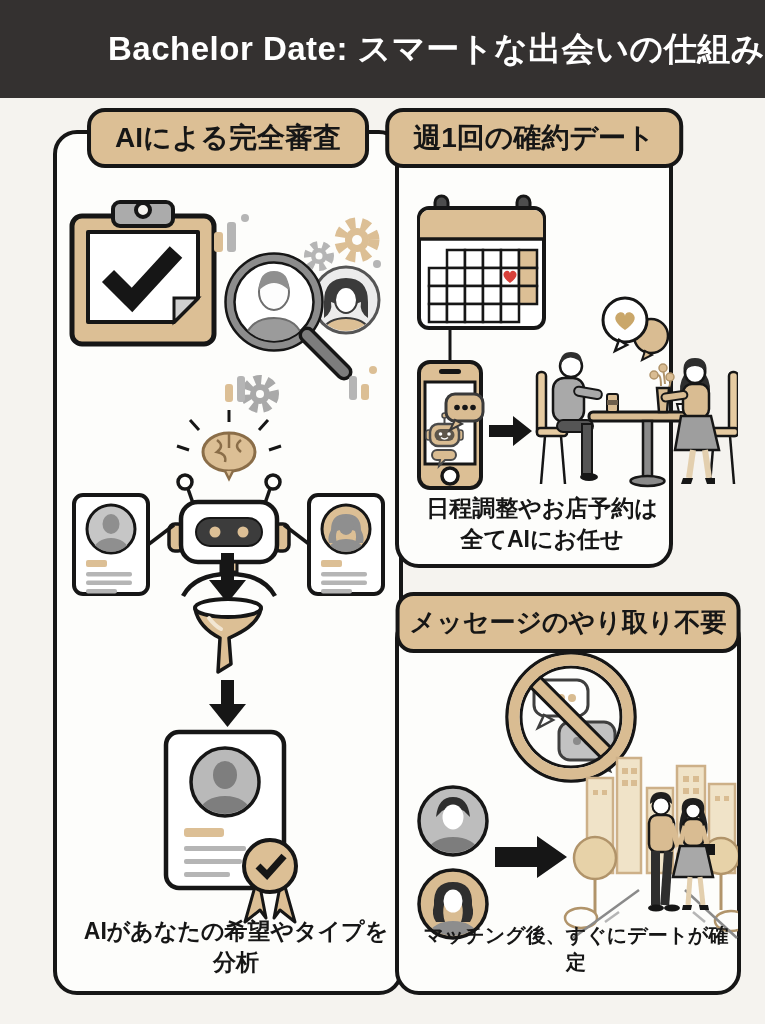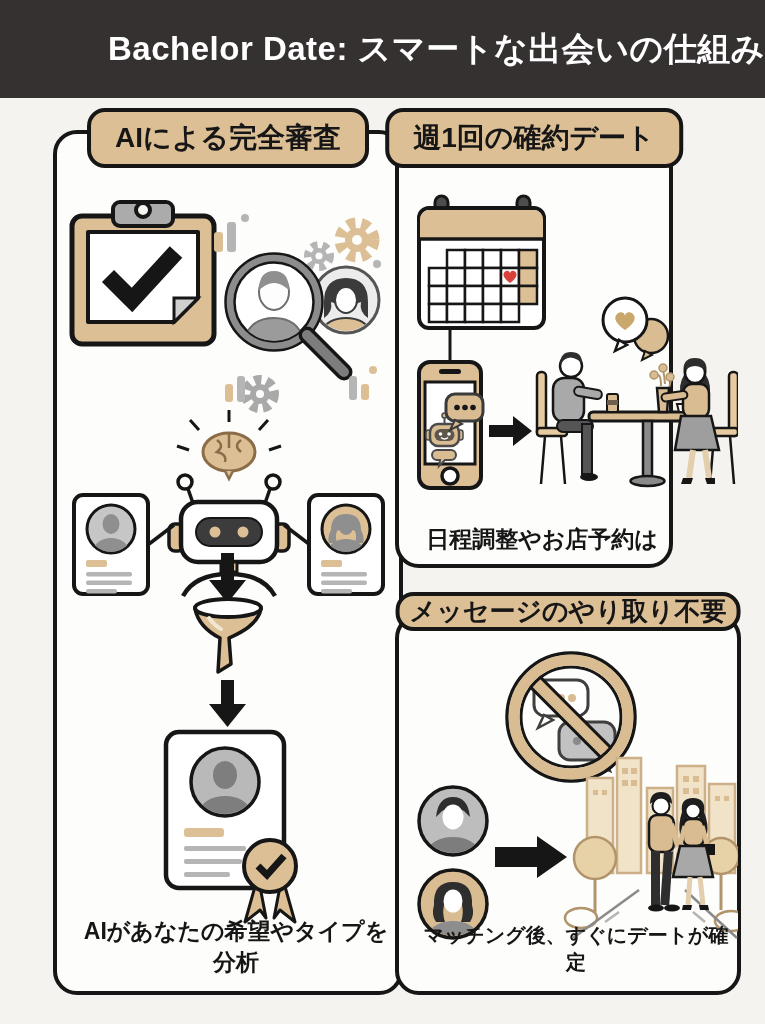--- a/index.html
+++ b/index.html
@@ -22,21 +22,21 @@
   }
   .panel-screening{left:25px;top:130px;width:350px;height:865px;margin-left:28px;}
   .panel-weekly{left:395px;top:130px;width:278px;height:438px;}
   .panel-nomsg{left:395px;top:614px;width:346px;height:381px;}
   .badge{
     position:absolute;top:-26px;left:50%;transform:translateX(-50%);
     background:#dcbf95;border:4px solid #161616;border-radius:18px;
     padding:9px 24px;font-weight:bold;font-size:28px;white-space:nowrap;
     box-sizing:border-box;z-index:3;line-height:1.2;
   }
-  .badge-wide{padding:0 10px;font-size:26px;text-align:center;}
+  .badge-wide{padding:11px 10px;font-size:26px;text-align:center;}
   .caption{
     position:absolute;left:16px;right:0;text-align:center;font-weight:bold;
     line-height:1.32;z-index:2;
   }
   .caption-screening{bottom:14px;font-size:23px;}
   .caption-weekly{bottom:10px;font-size:23px;}
   .caption-nomsg{bottom:14px;font-size:20px;font-family:Liberation Mono, monospace;}
   .art{position:absolute;left:0;top:0;z-index:1;}
 </style>
 </head>
@@ -333,20 +333,21 @@
       <path d="M282 282 h30 l8 34 h-44 Z" fill="#9e9e9e" stroke="#161616" stroke-width="2.5"></path>
       <line x1="294" y1="316" x2="290" y2="344" stroke="#e3cfae" stroke-width="6"></line>
       <line x1="306" y1="316" x2="310" y2="344" stroke="#e3cfae" stroke-width="6"></line>
       <path d="M284 344 l10 0 l-2 6 l-10 0 Z" fill="#161616"></path>
       <path d="M306 344 l10 0 l0 6 l-8 0 Z" fill="#161616"></path>
     </g>
   </svg>
 
   <div class="caption caption-weekly">
     <div>日程調整やお店予約は</div>
+    <div>全てAIにお任せ</div>
   </div>
 </div>
 
 <div class="panel panel-nomsg">
   <div class="badge badge-wide">メッセージのやり取り不要</div>
 
   <svg class="art" width="339" height="374" viewBox="0 0 339 374">
     <defs>
       <clipPath id="avM">
           <circle cx="54" cy="203" r="32"></circle>

